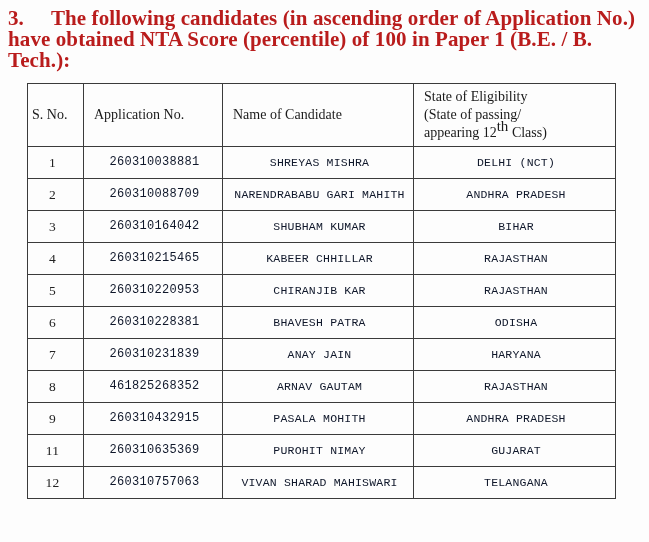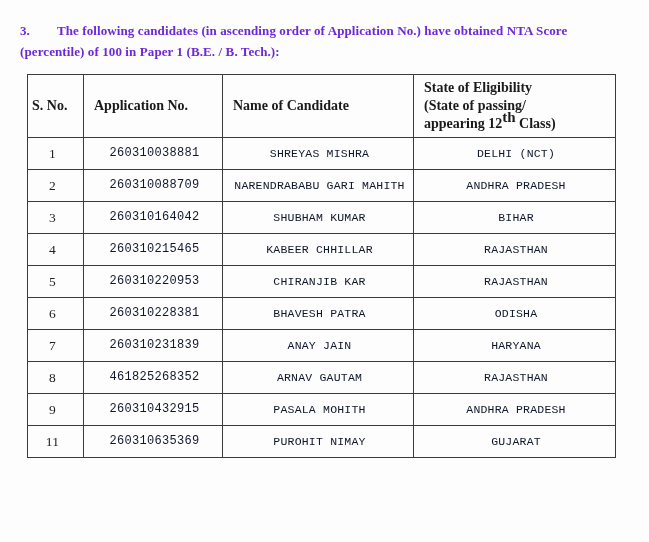--- a/index.html
+++ b/index.html
@@ -16,25 +16,25 @@
   }
   .page {
     width: 649px;
     height: 542px;
     box-sizing: border-box;
     padding: 8px 8px 0 8px;
   }
   .heading {
     font-family: "Liberation Serif", serif;
     font-weight: bold;
-    font-size: 13px;
+    font-size: 21px;
     line-height: 21px;
-    color: #6d28d9;
+    color: #b91c1c;
     letter-spacing: 0.1px;
-    margin: 12px;
+    margin: 0;
   }
   .heading .num { display: inline-block; }
   .heading .tabgap { display: inline-block; width: 27px; }
 
   table.results {
     border-collapse: collapse;
     margin-left: 19px;
     margin-top: 12px;
     width: 588px;
     table-layout: fixed;
@@ -44,21 +44,21 @@
     box-sizing: border-box;
     vertical-align: middle;
   }
   col.c-sno  { width: 56px; }
   col.c-app  { width: 139px; }
   col.c-name { width: 191px; }
   col.c-state{ width: 202px; }
 
   thead th {
     font-family: "Liberation Serif", serif;
-    font-weight: bold;
+    font-weight: normal;
     font-size: 14px;
     color: #1a1a1a;
     height: 60px;
     text-align: left;
     padding: 4px 6px 4px 10px;
     line-height: 18px;
   }
   thead th.sno-h { padding-left: 4px; }
   thead th .hdr-line { display: block; }
   thead th sup { font-size: 15px; vertical-align: super; line-height: 0; }
@@ -162,16 +162,22 @@
       <td class="app">260310432915</td>
       <td class="name">PASALA MOHITH</td>
       <td class="state">ANDHRA PRADESH</td>
     </tr>
         <tr>
       <td class="sno">11</td>
       <td class="app">260310635369</td>
       <td class="name">PUROHIT NIMAY</td>
       <td class="state">GUJARAT</td>
     </tr>
+        <tr>
+      <td class="sno">12</td>
+      <td class="app">260310757063</td>
+      <td class="name">VIVAN SHARAD MAHISWARI</td>
+      <td class="state">TELANGANA</td>
+    </tr>
       </tbody>
   </table>
 
 </div>
 
 </body></html>

